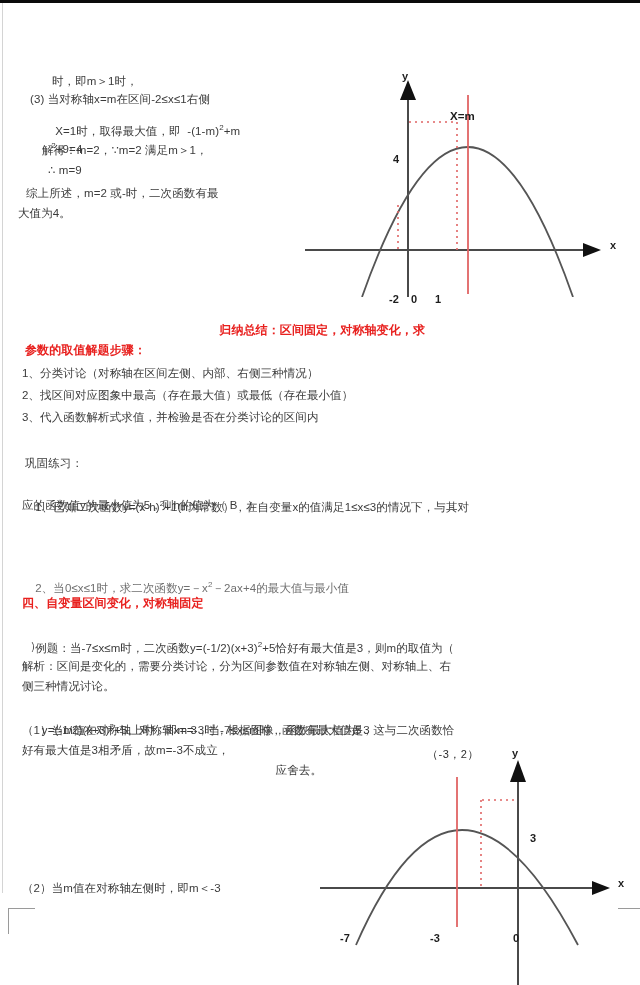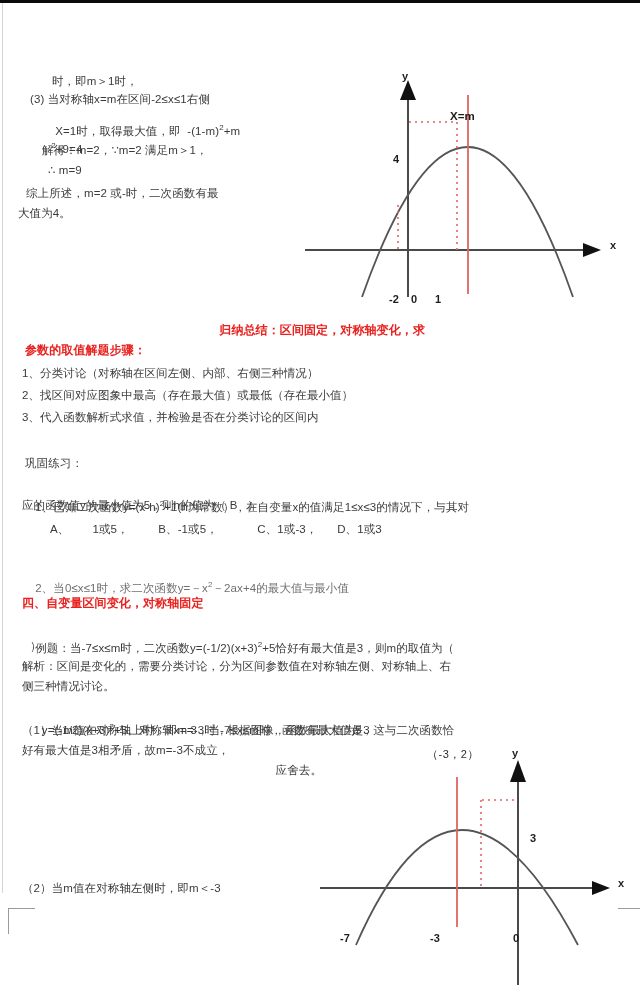--- a/index.html
+++ b/index.html
@@ -148,21 +148,20 @@
   <div class="txt red" style="left:25px; top:342px; width:400px; font-size:12px;">参数的取值解题步骤：</div>
   <div class="txt" style="left:22px; top:365px; width:600px;">1、分类讨论（对称轴在区间左侧、内部、右侧三种情况）</div>
   <div class="txt" style="left:22px; top:387px; width:600px;">2、找区间对应图象中最高（存在最大值）或最低（存在最小值）</div>
   <div class="txt" style="left:22px; top:409px; width:600px;">3、代入函数解析式求值，并检验是否在分类讨论的区间内</div>
 
   <div class="txt" style="left:25px; top:455px; width:300px;">巩固练习：</div>
   <div class="txt" style="left:22px; top:477px; width:608px;">
     <span>1、已知二次函数y=(x-h)</span><span class="sup">2</span><span>+1(h为常数），在自变量x的值满足1≤x≤3的情况下，与其对</span>
   </div>
   <div class="txt" style="left:22px; top:497px; width:608px;">应的函数值y的最小值为5，则h的值为（ B   ）</div>
-  <div class="txt" style="left:50px; top:521px; width:580px;">A、       1或5，         B、-1或5，            C、1或-3，      D、1或3</div>
 
   <div class="txt gray" style="left:22px; top:558px; width:608px;">
     <span>2、当0≤x≤1时，求二次函数y=－x</span><span class="sup">2</span><span>－2ax+4的最大值与最小值</span>
   </div>
 
   <div class="txt red" style="left:22px; top:595px; width:400px; font-size:12px;">四、自变量区间变化，对称轴固定</div>
   <div class="txt" style="left:22px; top:618px; width:615px;">
     <span>例题：当-7≤x≤m时，二次函数y=(-1/2)(x+3)</span><span class="sup">2</span><span>+5恰好有最大值是3，则m的取值为（</span>
   </div>
   <div class="txt" style="left:30px; top:638px; width:200px;">）</div>

